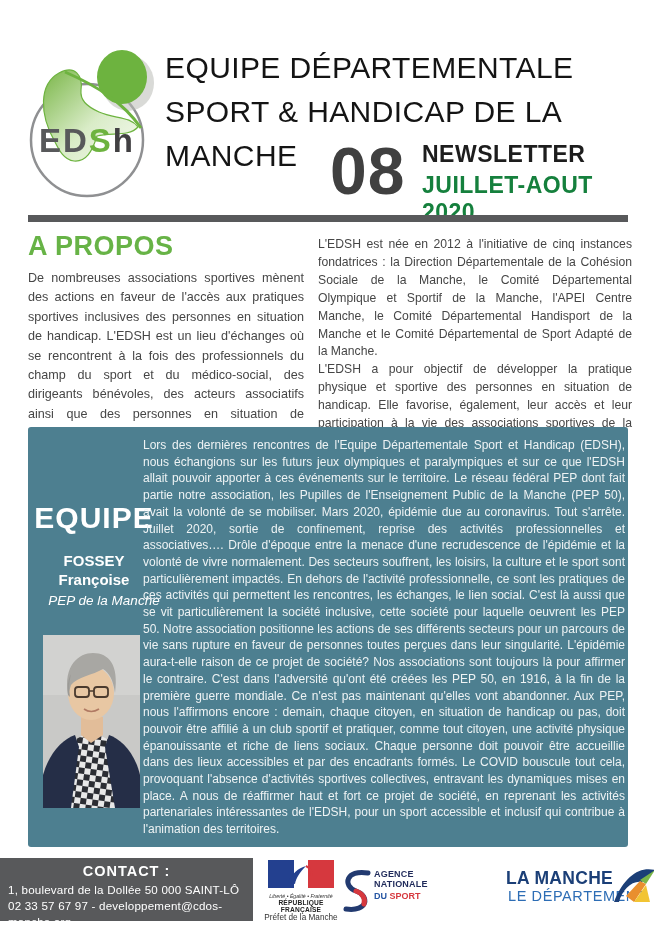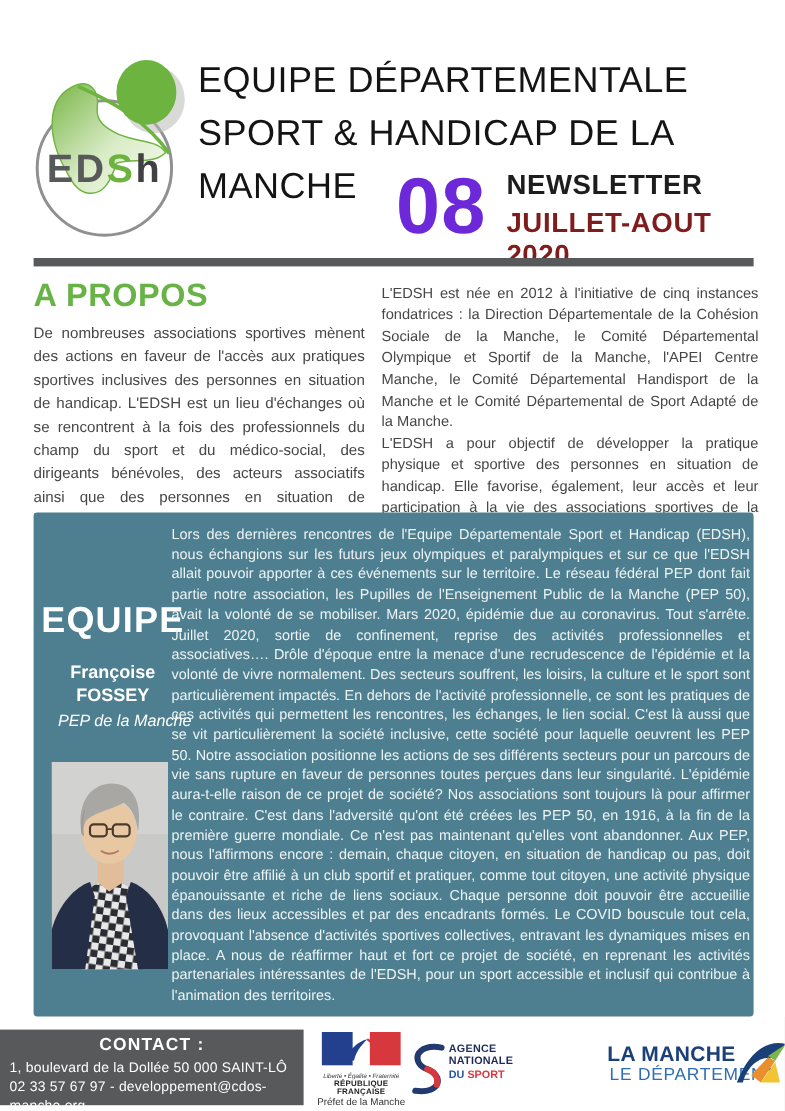--- a/index.html
+++ b/index.html
@@ -10,23 +10,23 @@
   
   .logo-box { position:absolute; left:25px; top:42px; width:132px; height:162px;text-align:center; }
   .logo-text { position:absolute; left:14px; top:80px; font-size:33px; font-weight:bold; letter-spacing:2px; }
   .logo-text .ed { color:#58595b; }
   .logo-text .s  { color:#6db33f; }
   .logo-text .h  { color:#414042; }
 
   .title-block { position:absolute; left:165px; top:46px; width:470px; color:#141414;
                  font-size:30px; font-weight:normal; line-height:44px; letter-spacing:0.4px; }
   .issue-block { position:absolute; left:330px; top:136px; width:300px; height:74px; }
-  .issue-number { position:absolute; left:0; top:0; font-size:66px; line-height:70px; font-weight:bold; color:#6d28d9; letter-spacing:1px; }
+  .issue-number { position:absolute; left:0; top:0; font-size:66px; line-height:70px; font-weight:bold; color:#404040; letter-spacing:1px; }
   .issue-label  { position:absolute; left:92px; top:5px; font-size:23px; font-weight:bold; color:#1d1d1d; letter-spacing:0.5px; }
-  .issue-date   { position:absolute; left:92px; top:36px; font-size:23px; font-weight:bold; color:#7f1d1d; letter-spacing:0.5px; }
+  .issue-date   { position:absolute; left:92px; top:36px; font-size:23px; font-weight:bold; color:#15803d; letter-spacing:0.5px; }
 
   .divider { position:absolute; left:28px; top:215px; width:600px; height:7px; background:#58595b; }
 
   
   .apropos-heading { position:absolute; left:28px; top:231px; font-size:27px; font-weight:bold; color:#67b346; letter-spacing:0.5px; }
   .apropos-left  { position:absolute; left:28px;  top:269px; width:276px; font-size:12.6px; line-height:19.4px;
                    color:#464646; text-align:justify; }
   .apropos-right { position:absolute; left:318px; top:236px; width:314px; font-size:12.2px; line-height:17.9px;
                    color:#464646; text-align:justify; }
 
@@ -113,22 +113,22 @@
   <div class="apropos-heading">A PROPOS</div>
   <div class="apropos-left">De nombreuses associations sportives mènent des actions en faveur de l'accès aux pratiques sportives inclusives des personnes en situation de handicap. L'EDSH est un lieu d'échanges où se rencontrent à la fois des professionnels du champ du sport et du médico-social, des dirigeants bénévoles, des acteurs associatifs ainsi que des personnes en situation de handicap.</div>
   <div class="apropos-right">
     <div>L'EDSH est née en 2012 à l'initiative de cinq instances fondatrices : la Direction Départementale de la Cohésion Sociale de la Manche, le Comité Départemental Olympique et Sportif de la Manche, l'APEI Centre Manche, le Comité Départemental Handisport de la Manche et le Comité Départemental de Sport Adapté de la Manche.</div>
     <div>L'EDSH a pour objectif de développer la pratique physique et sportive des personnes en situation de handicap. Elle favorise, également, leur accès et leur participation à la vie des associations sportives de la Manche.</div>
   </div>
 
   <div class="edito-box">
     <div class="edito-left">
       <div class="edito-heading">EQUIPE</div>
+      <div class="edito-author">FOSSEY</div>
       <div class="edito-author">Françoise</div>
-      <div class="edito-author">FOSSEY</div>
       <div class="edito-org">PEP de la Manche</div>
     </div>
 
     <div class="edito-photo">
       <svg width="97" height="173" viewBox="0 0 97 173">
         <defs>
           <pattern id="chk" width="12" height="12" patternUnits="userSpaceOnUse" patternTransform="rotate(8)">
             <rect width="12" height="12" fill="#e8e8e8"></rect>
             <rect width="6" height="6" fill="#2b2d33"></rect>
             <rect x="6" y="6" width="6" height="6" fill="#2b2d33"></rect>

